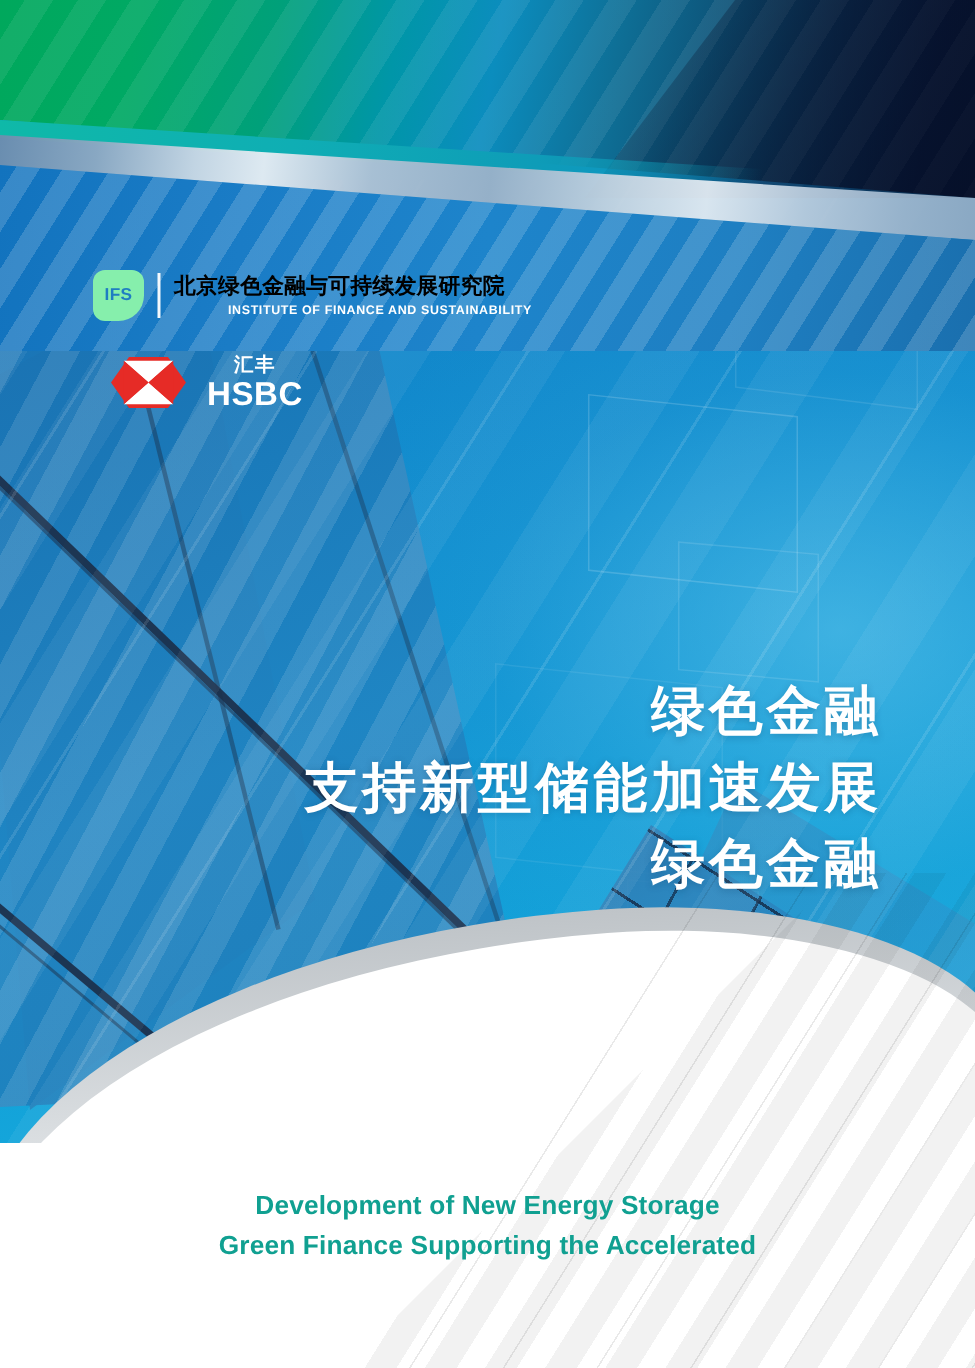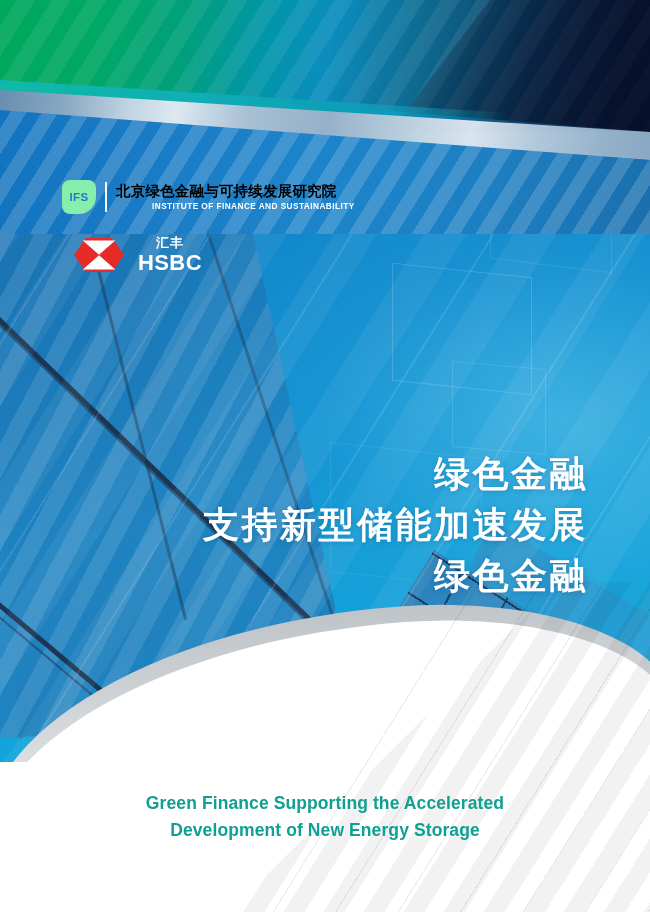--- a/index.html
+++ b/index.html
@@ -458,17 +458,17 @@
 
   </div>
 
   <div class="title">
     <div class="title-line">绿色金融</div>
     <div class="title-line">支持新型储能加速发展</div>
     <div class="title-line">绿色金融</div>
   </div>
 
   <div class="subtitle">
+    <div class="subtitle-line">Development of New Energy Storage</div>
     <div class="subtitle-line">Green Finance Supporting the Accelerated</div>
-    <div class="subtitle-line">Development of New Energy Storage</div>
   </div>
 
 </div>
 
 </body></html>

